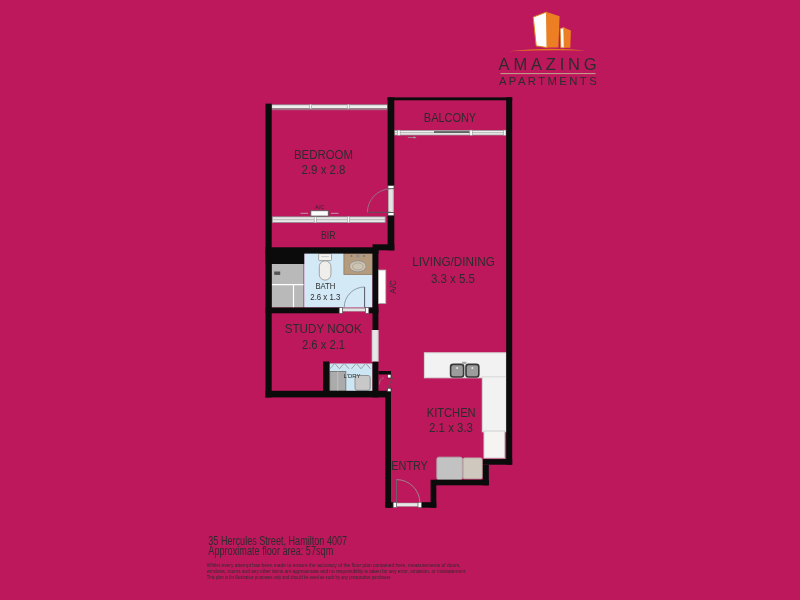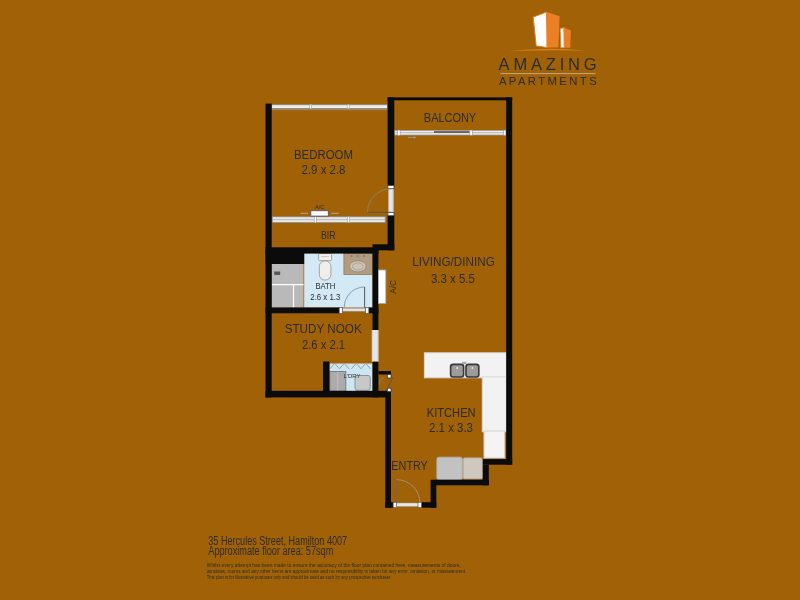--- a/index.html
+++ b/index.html
@@ -1,16 +1,16 @@
 <!DOCTYPE html>
 <html><head>
 <meta charset="utf-8">
 <style>
 html,body{margin:0;padding:0;background:#fff;}
-#page{position:relative;width:800px;height:600px;background:#a16207;overflow:hidden;}
+#page{position:relative;width:800px;height:600px;background:#be185d;overflow:hidden;}
 text{font-family:"Liberation Sans",sans-serif;fill:#2c2c2c;}
 </style>
 </head>
 <body>
 
 <div id="page">
 <svg width="800" height="600" viewBox="0 0 800 600">
 
 <g>
         <polygon points="533.2,17.1 546.6,12.0 547.3,47.6 536.2,45.9" fill="#ffffff" stroke="#e0801f" stroke-width="1"></polygon>

